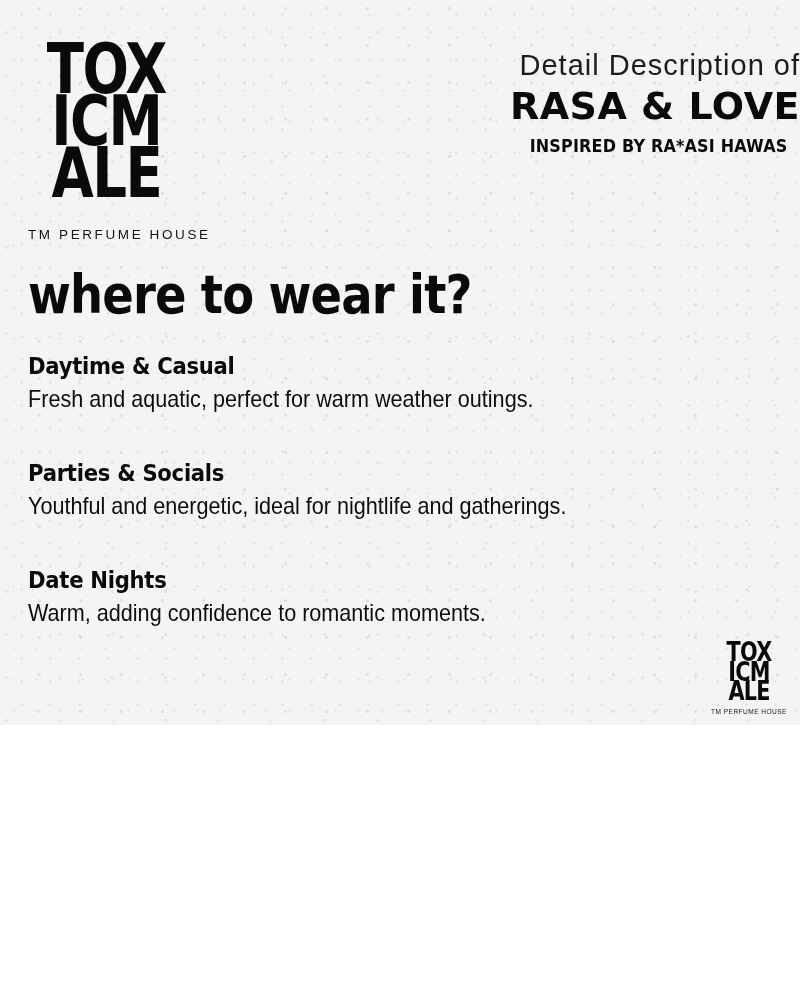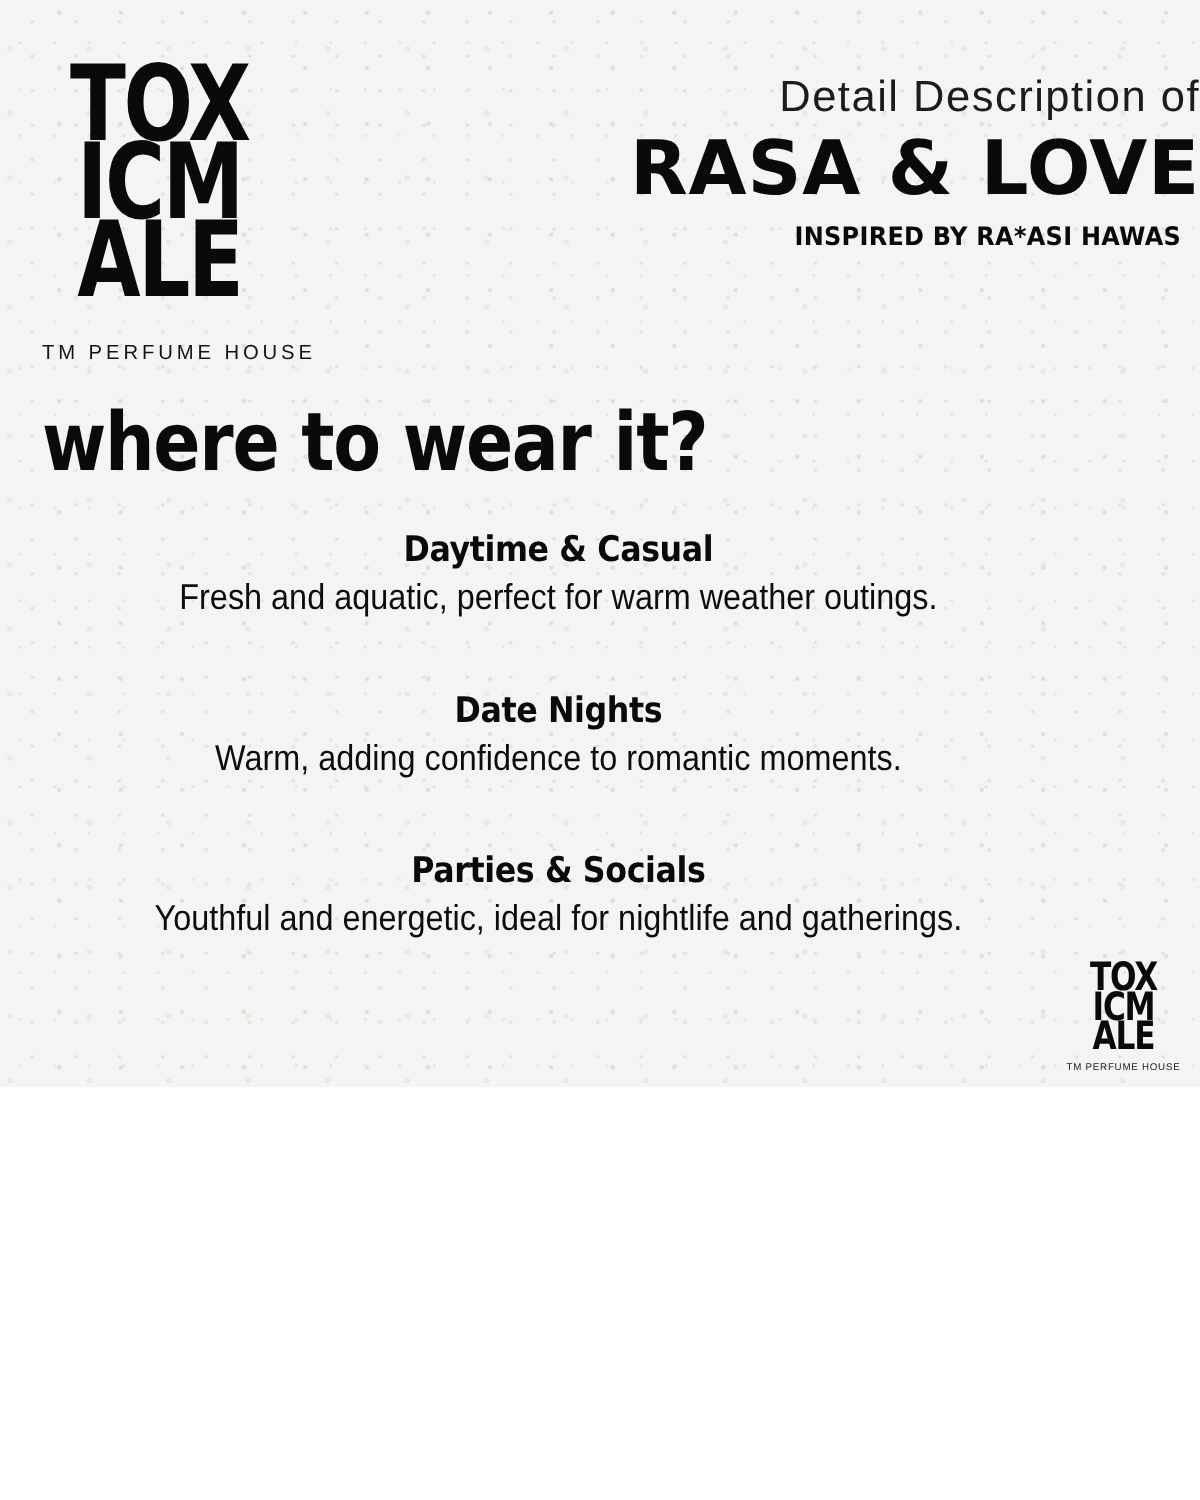--- a/index.html
+++ b/index.html
@@ -27,36 +27,36 @@
   }
   .brand-tagline{
     position:absolute;left:28px;top:227px;
     font-size:13.5px;letter-spacing:2.6px;color:#151515;white-space:nowrap;
   }
   
   .title-block{position:absolute;left:380px;top:50px;width:420px;text-align:right;}
   .kicker{font-size:29px;letter-spacing:1px;color:#1c1c1c;line-height:1.05;}
   .product{
     font-family:"DejaVu Sans",sans-serif;font-weight:bold;
-    font-size:50px;letter-spacing:.5px;line-height:1;margin-top:7px;color:#0a0a0a;
+    font-size:38px;letter-spacing:.5px;line-height:1;margin-top:7px;color:#0a0a0a;
   }
   .inspired{
     font-family:"DejaVu Sans",sans-serif;font-weight:bold;
     font-size:17px;letter-spacing:.2px;margin-top:11px;color:#0a0a0a;
     transform:scaleX(.94);transform-origin:center top;
   }
   
   .main-heading{
     position:absolute;left:28px;top:268px;margin:0;
     font-family:"DejaVu Sans",sans-serif;font-weight:bold;
     font-size:54px;letter-spacing:-1px;line-height:1;color:#0a0a0a;
     transform:scaleX(.86);transform-origin:left top;white-space:nowrap;
   }
   
-  .sections{position:absolute;left:28px;top:352px;width:765px;text-align:center;}
+  .sections{position:absolute;left:28px;top:352px;width:765px;}
   .section{margin-bottom:45px;}
   .sec-title{
     font-family:"DejaVu Sans",sans-serif;font-weight:bold;
     font-size:23.5px;letter-spacing:-.3px;line-height:1.2;color:#0a0a0a;
     transform:scaleX(.9);transform-origin:left center;white-space:nowrap;
   }
   .sec-desc{
     font-size:24px;line-height:1.2;margin-top:5px;color:#0d0d0d;
     transform:scaleX(.9);transform-origin:left center;white-space:nowrap;
   }
@@ -91,26 +91,26 @@
   </div>
 
   <h1 class="main-heading">where to wear it?</h1>
 
   <div class="sections">
       <div class="section">
         <div class="sec-title">Daytime &amp; Casual</div>
         <div class="sec-desc">Fresh and aquatic, perfect for warm weather outings.</div>
       </div>
       <div class="section">
+        <div class="sec-title">Parties &amp; Socials</div>
+        <div class="sec-desc">Youthful and energetic, ideal for nightlife and gatherings.</div>
+      </div>
+      <div class="section">
         <div class="sec-title">Date Nights</div>
         <div class="sec-desc">Warm, adding confidence to romantic moments.</div>
-      </div>
-      <div class="section">
-        <div class="sec-title">Parties &amp; Socials</div>
-        <div class="sec-desc">Youthful and energetic, ideal for nightlife and gatherings.</div>
       </div>
     </div>
 
   <div class="footer-logo">
     <div class="flogo">
       <div class="logo-line">TOX</div>
       <div class="logo-line">ICM</div>
       <div class="logo-line">ALE</div>
     </div>
     <div class="ftagline">TM PERFUME HOUSE</div>

